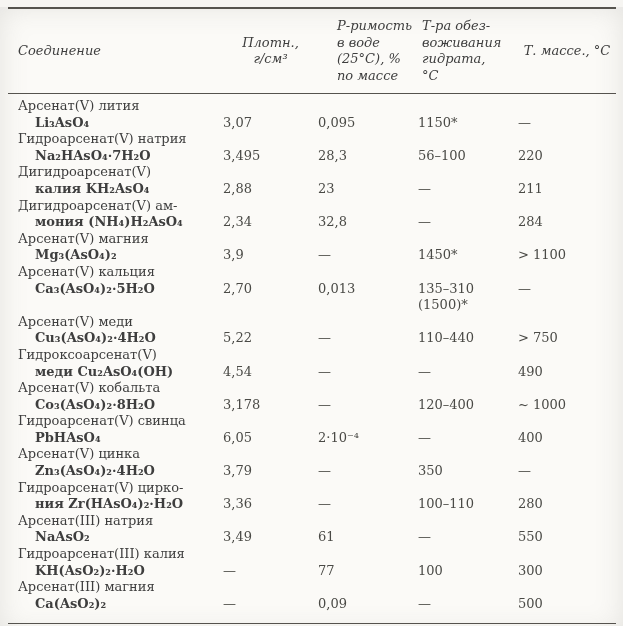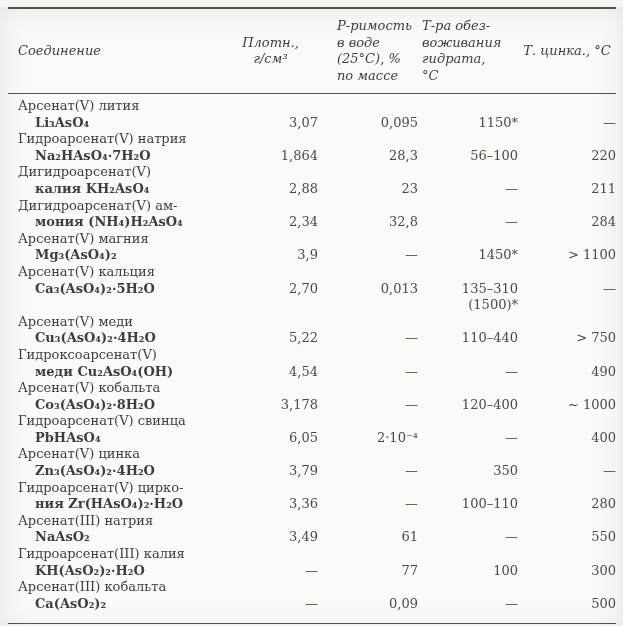--- a/index.html
+++ b/index.html
@@ -45,21 +45,21 @@
   thead th.th-solubility{padding-left:19px;}
   thead th.th-dehydration{padding-left:4px;}
   tbody td{
     vertical-align:bottom;
     padding:0;
     line-height:16.6px;
   }
   tbody tr:first-child td{padding-top:4px;}
   tbody tr:last-child td{padding-bottom:11px;}
   td.compound{text-align:left;padding-left:10px;margin-top:47px;}
-  td.num{text-align:right;}
+  td.num{text-align:left;}
   .line{white-space:nowrap;}
   td.compound .line.cont{padding-left:17px;font-weight:bold;}
   .faint{color:#4a4a46;}
 </style>
 </head>
 <body>
 
 <div class="page">
   <table class="data">
     <colgroup>
@@ -84,21 +84,21 @@
             <div class="line">(25°С), %</div>
             <div class="line">по массе</div>
           </th>
           <th class="th-dehydration th-left">
             <div class="line">Т-ра обез-</div>
             <div class="line">воживания</div>
             <div class="line">гидрата,</div>
             <div class="line">°С</div>
           </th>
           <th class="th-decomposition">
-            <div class="line">Т. цинка., °С</div>
+            <div class="line">Т. массе., °С</div>
           </th>
         </tr>
     </thead>
     <tbody>
         <tr>
           <td class="compound">
             <div class="line">Арсенат(V) лития</div>
             <div class="line cont">Li₃AsO₄</div>
           </td>
           <td class="num">
@@ -113,21 +113,21 @@
           <td class="num">
             <div class="line faint">—</div>
           </td>
         </tr>
         <tr>
           <td class="compound">
             <div class="line">Гидроарсенат(V) натрия</div>
             <div class="line cont">Na₂HAsO₄·7H₂O</div>
           </td>
           <td class="num">
-            <div class="line faint">1,864</div>
+            <div class="line faint">3,495</div>
           </td>
           <td class="num">
             <div class="line faint">28,3</div>
           </td>
           <td class="num">
             <div class="line faint">56–100</div>
           </td>
           <td class="num">
             <div class="line faint">220</div>
           </td>
@@ -348,21 +348,21 @@
           </td>
           <td class="num">
             <div class="line faint">100</div>
           </td>
           <td class="num">
             <div class="line faint">300</div>
           </td>
         </tr>
         <tr>
           <td class="compound">
-            <div class="line">Арсенат(III) кобальта</div>
+            <div class="line">Арсенат(III) магния</div>
             <div class="line cont">Ca(AsO₂)₂</div>
           </td>
           <td class="num">
             <div class="line faint">—</div>
           </td>
           <td class="num">
             <div class="line faint">0,09</div>
           </td>
           <td class="num">
             <div class="line faint">—</div>

